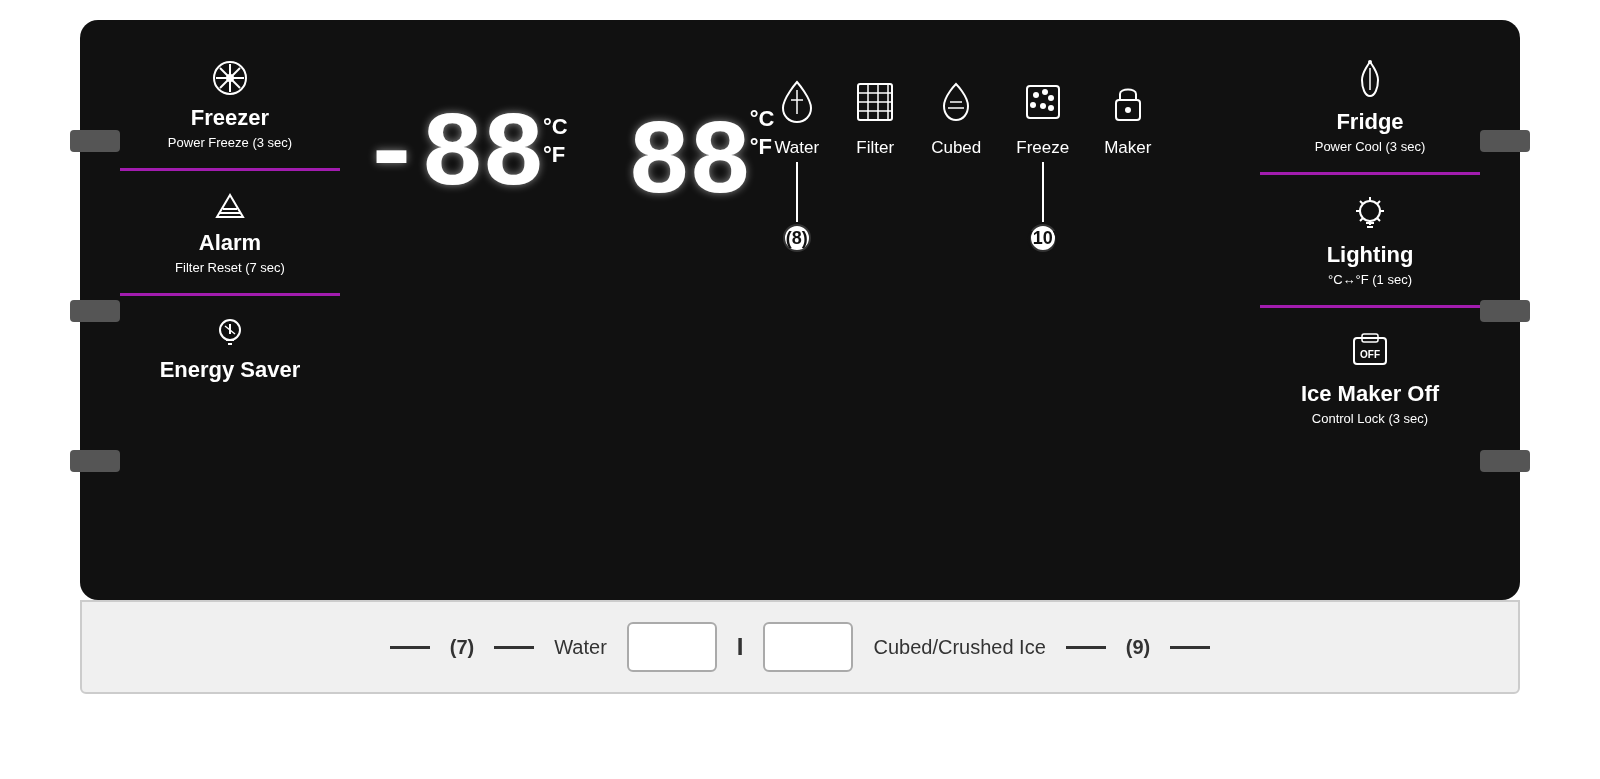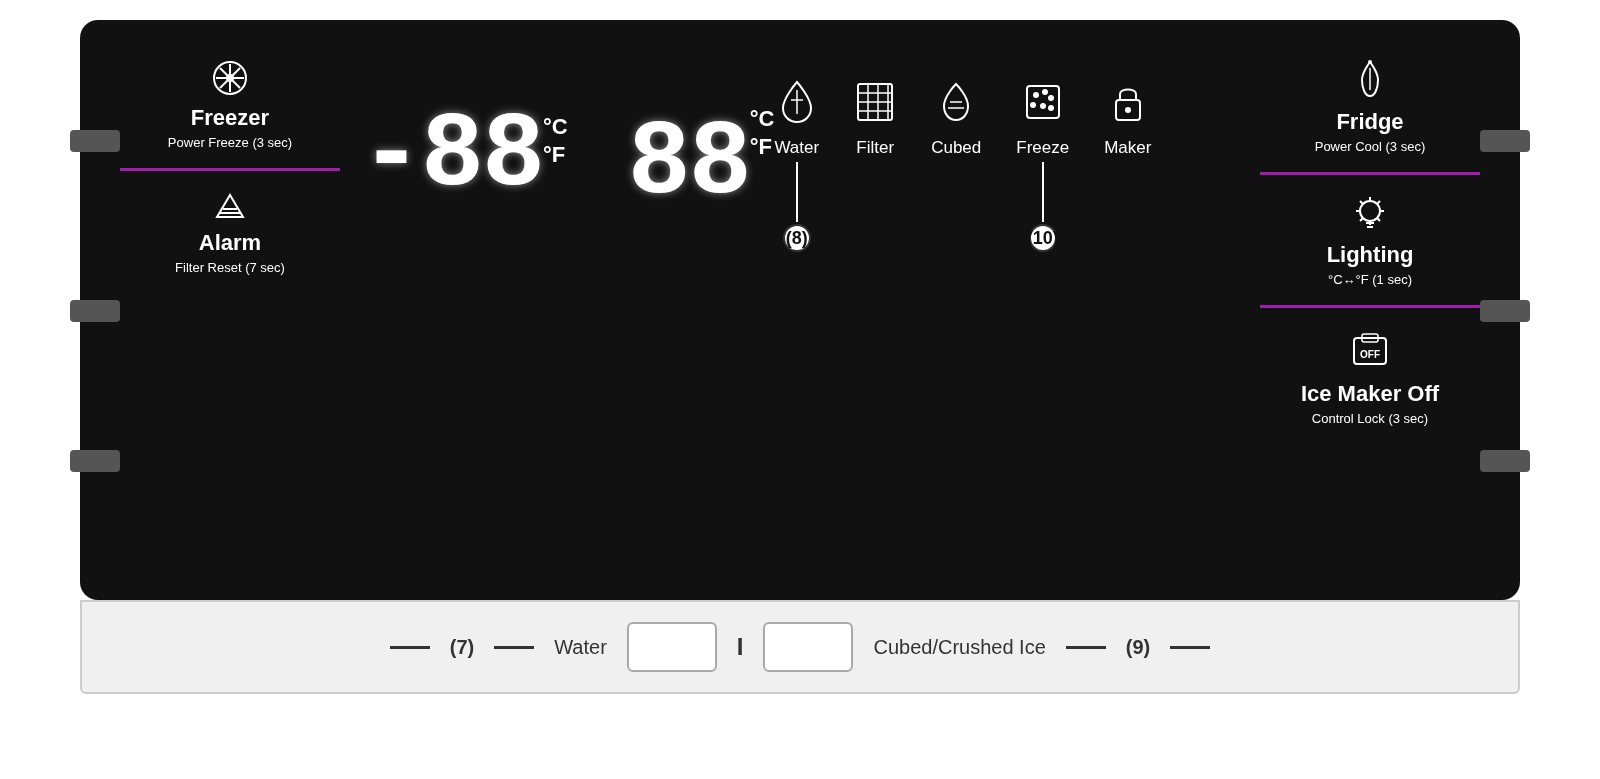--- a/index.html
+++ b/index.html
@@ -330,20 +330,32 @@
               <svg width="34" height="30" viewBox="0 0 34 30" fill="white">
                 <polygon points="4,26 17,4 30,26" fill="none" stroke="white" stroke-width="2"></polygon>
                 <line x1="10" y1="18" x2="24" y2="18" stroke="white" stroke-width="2"></line>
                 <line x1="7" y1="22" x2="27" y2="22" stroke="white" stroke-width="2"></line>
               </svg>
             </div>
             <div class="control-title">Alarm</div>
             <div class="control-subtitle">Filter Reset (7 sec)</div>
           </div>
 
+          <div class="control-item">
+            <div class="control-icon">
+              <svg width="36" height="32" viewBox="0 0 36 32" fill="white">
+                <circle cx="18" cy="14" r="10" fill="none" stroke="white" stroke-width="2"></circle>
+                <line x1="14" y1="24" x2="22" y2="24" stroke="white" stroke-width="2"></line>
+                <line x1="16" y1="28" x2="20" y2="28" stroke="white" stroke-width="2"></line>
+                <line x1="18" y1="8" x2="18" y2="18" stroke="white" stroke-width="2"></line>
+                <line x1="13" y1="10" x2="23" y2="18" stroke="white" stroke-width="1.5"></line>
+              </svg>
+            </div>
+            <div class="control-title">Energy Saver</div>
+          </div>
 
         </div>
 
         <div class="center-section">
           <div class="temperatures">
 
             <div class="temp-display">
               <div class="temp-digits seg" style="font-size:105px; letter-spacing:-2px;">-88</div>
               <div class="temp-units">
                 <div class="temp-unit">°C</div>

